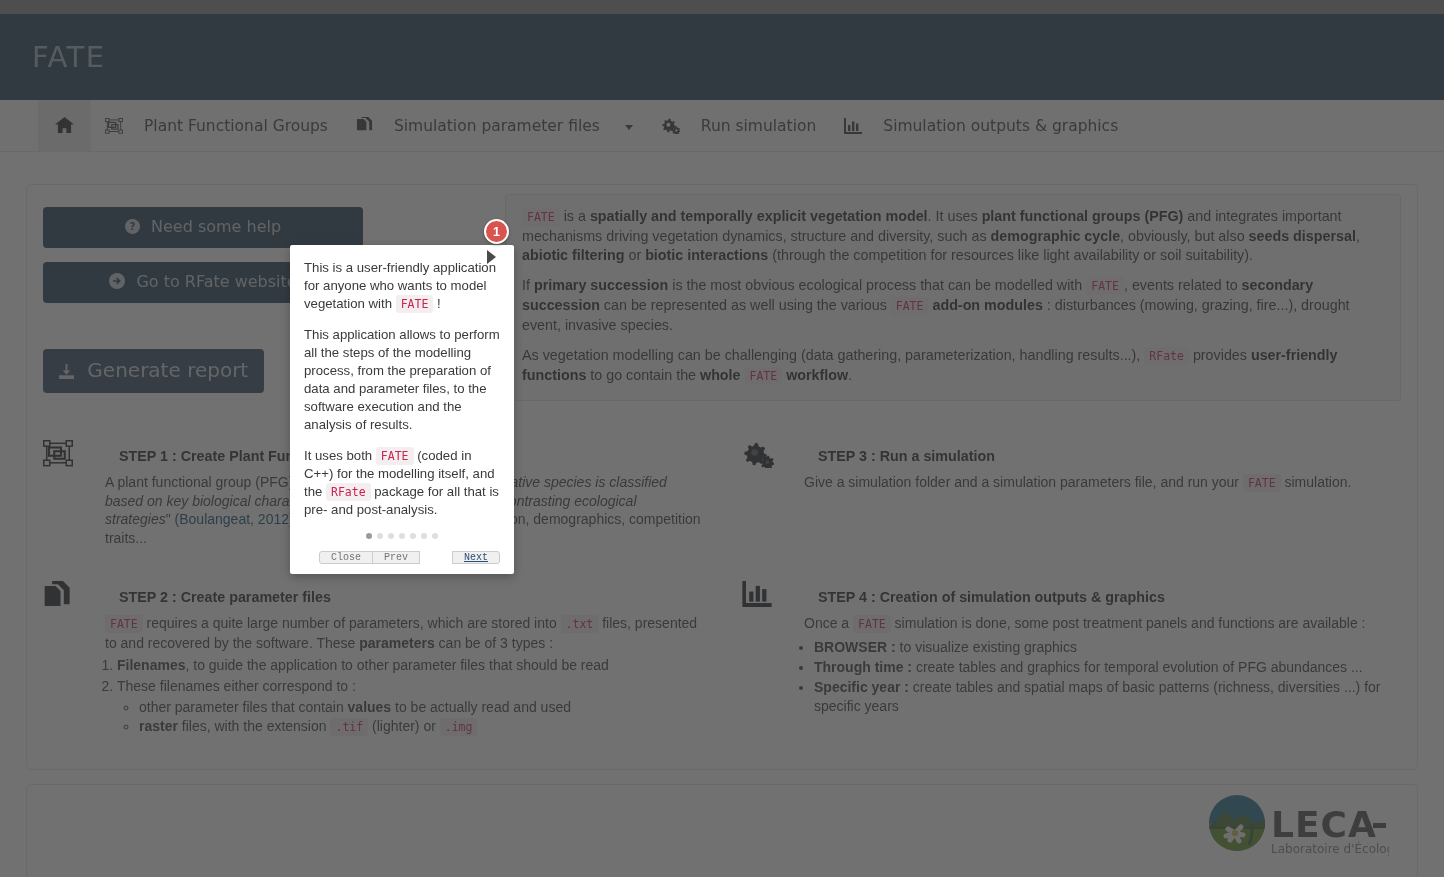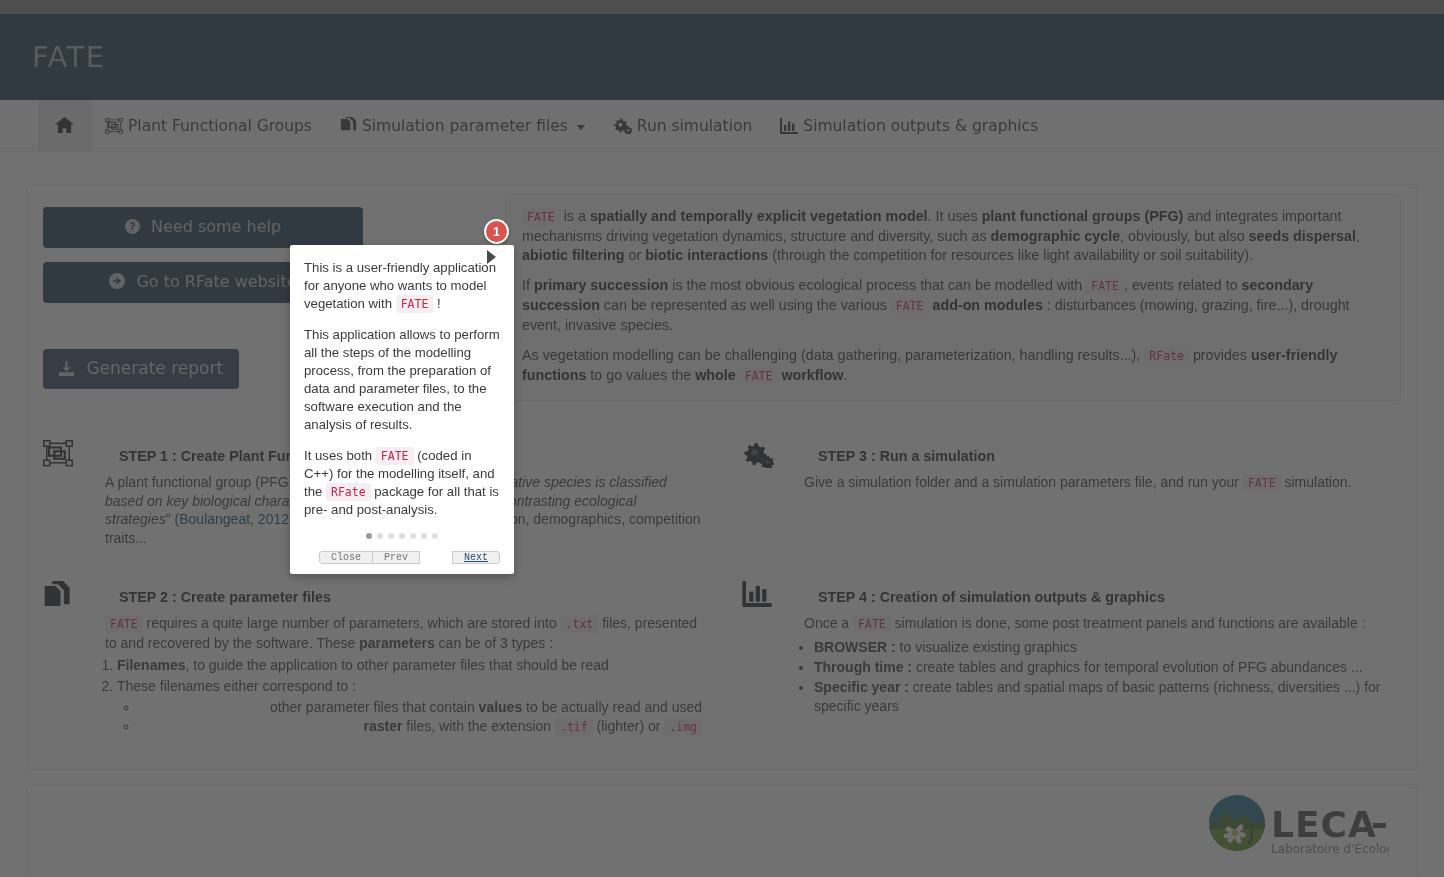--- a/index.html
+++ b/index.html
@@ -40,21 +40,21 @@
 
   
   .navbar {
     height: 52px;
     background: #fbfbfb;
     border-bottom: 1px solid #e2e2e2;
     display: flex; align-items: stretch;
     padding-left: 38px;
   }
   .nav-item {
-    display: flex; align-items: center; gap: 5px;
+    display: flex; align-items: center; gap: 21px;
     padding: 0 14px;
     font-size: 15.5px;
     color: #333a40;
     font-family: "DejaVu Sans", sans-serif;
     white-space: nowrap;
     cursor: pointer;
   }
   .nav-item.home { padding: 0 17px; }
   .nav-item.active { background: #e9e9e9; }
   .nav-icon { display: inline-flex; align-items: center; }
@@ -99,21 +99,21 @@
     margin-bottom: 14px;
     cursor: pointer;
   }
   .btn-primary .bi { margin-right: 6px; vertical-align: -2px; }
   .btn-report {
     display: inline-block;
     background: #2b4461;
     color: #cfd4da;
     border: none; border-radius: 4px;
     padding: 9px 16px;
-    font-size: 17px;
+    font-size: 20px;
     font-family: "DejaVu Sans", sans-serif;
     margin-top: 32px;
     cursor: pointer;
   }
   .btn-report .bi { margin-right: 7px; vertical-align: -2px; }
 
   
   .intro-box {
     position: absolute;
     left: 478px; right: 16px; top: 9px;
@@ -181,21 +181,20 @@
     padding-left: 26px;
     font-size: 14px;
     line-height: 19px;
     color: #33393e;
   }
   ol.step-list > li { margin-bottom: 2px; }
   ul.sublist {
     list-style-type: circle;
     margin: 2px 0 0 0;
     padding-left: 22px;
-    text-align: right;
   }
   ul.bullets {
     list-style-type: disc;
     margin: 3px 0 0 0;
     padding-left: 24px;
     font-size: 14px;
     line-height: 19px;
     color: #33393e;
   }
   ul.bullets > li { margin-bottom: 1px; }
@@ -400,21 +399,21 @@
       </div>
 
       <div class="intro-box">
         <p>
           <code class="fate">FATE</code><span> is a </span><b>spatially and temporally explicit vegetation model</b><span>. It uses </span><b>plant functional groups (PFG)</b><span> and integrates important mechanisms driving vegetation dynamics, structure and diversity, such as </span><b>demographic cycle</b><span>, obviously, but also </span><b>seeds dispersal</b><span>, </span><b>abiotic filtering</b><span> or </span><b>biotic interactions</b><span> (through the competition for resources like light availability or soil suitability).</span>
         </p>
         <p>
           <span>If </span><b>primary succession</b><span> is the most obvious ecological process that can be modelled with </span><code class="fate">FATE</code><span>, events related to </span><b>secondary succession</b><span> can be represented as well using the various </span><code class="fate">FATE</code> <b>add-on modules</b><span> : disturbances (mowing, grazing, fire...), drought event, invasive species.</span>
         </p>
         <p>
-          <span>As vegetation modelling can be challenging (data gathering, parameterization, handling results...), </span><code class="fate">RFate</code><span> provides </span><b>user-friendly functions</b><span> to go values the </span><b>whole</b> <code class="fate">FATE</code> <b>workflow</b><span>.</span>
+          <span>As vegetation modelling can be challenging (data gathering, parameterization, handling results...), </span><code class="fate">RFate</code><span> provides </span><b>user-friendly functions</b><span> to go contain the </span><b>whole</b> <code class="fate">FATE</code> <b>workflow</b><span>.</span>
         </p>
       </div>
 
       <div class="steps">
 
         <div class="step">
           <div class="step-icon">
             <svg width="30" height="27" viewBox="0 0 20 18">
               <rect x="0.5" y="0.5" width="4" height="3.6" fill="none" stroke="#1b1d20"></rect>
               <rect x="15.5" y="0.5" width="4" height="3.6" fill="none" stroke="#1b1d20"></rect>

